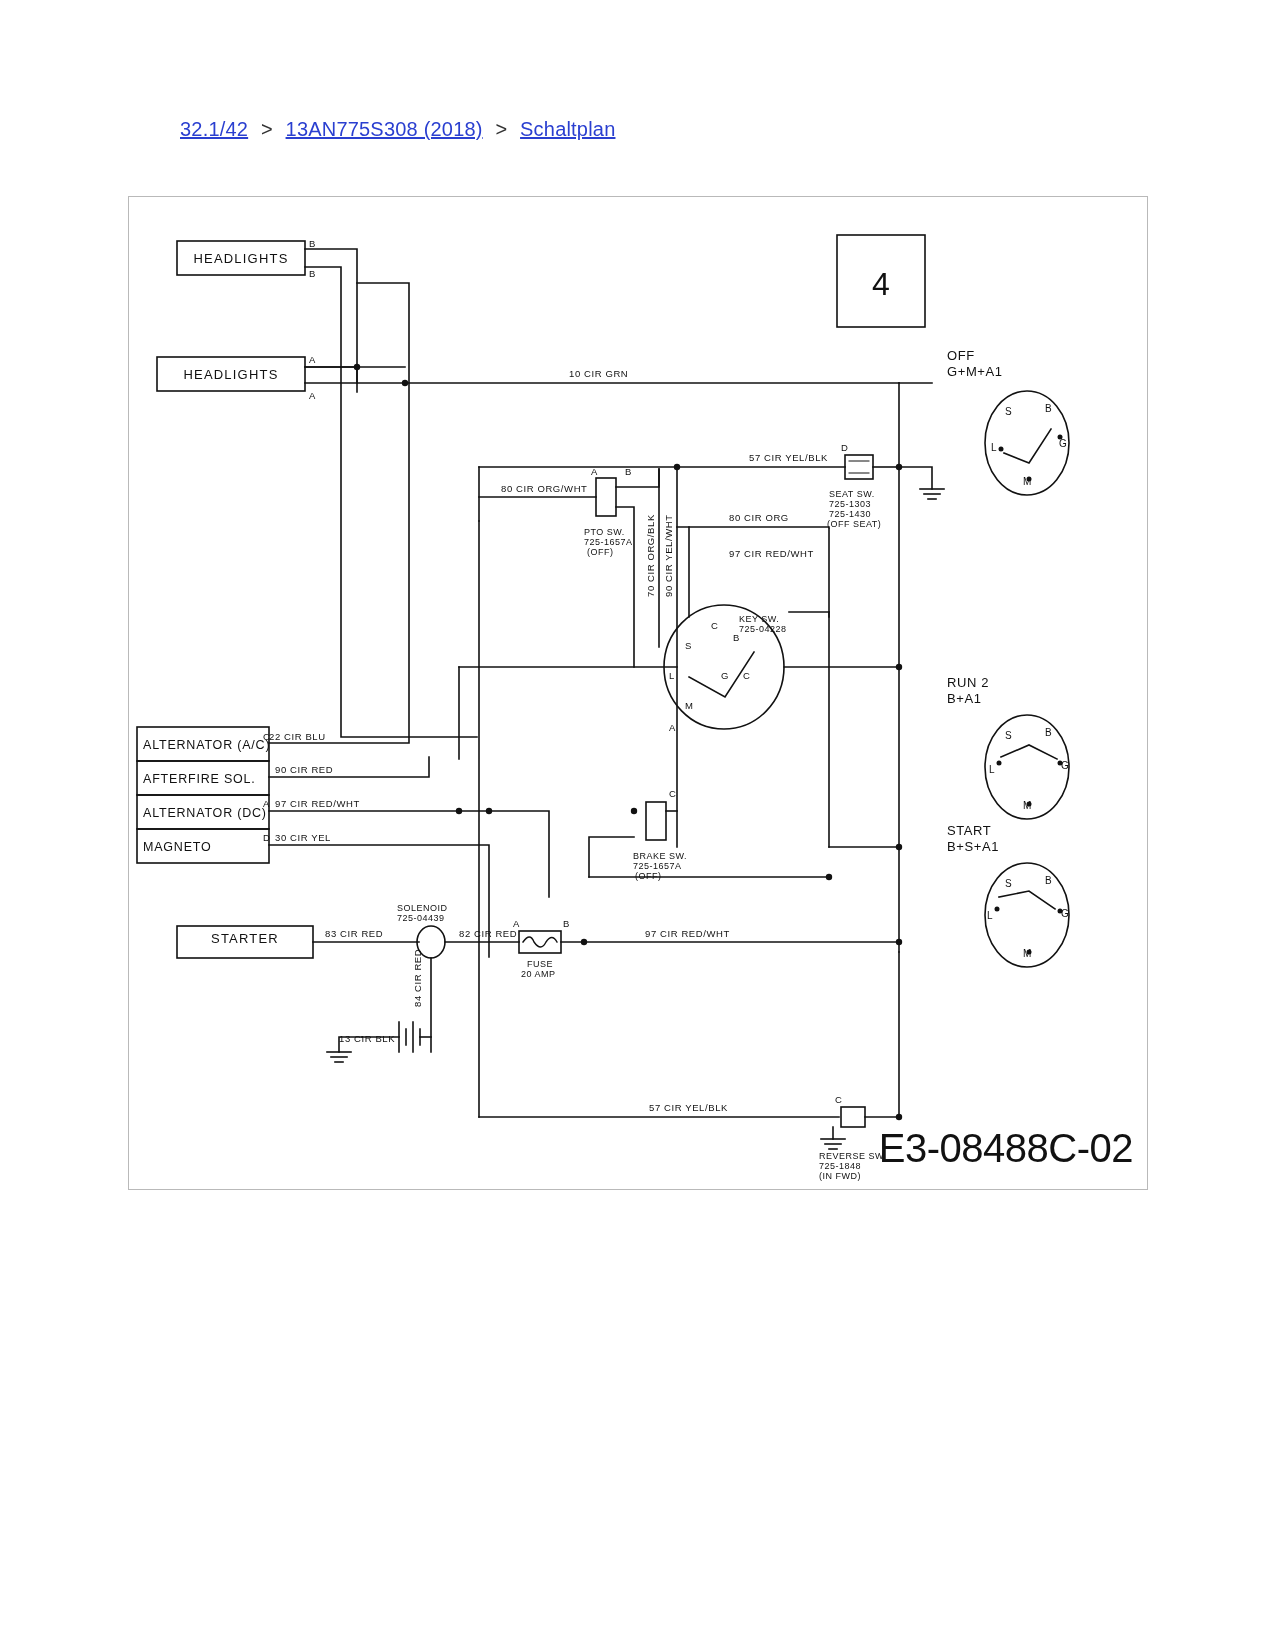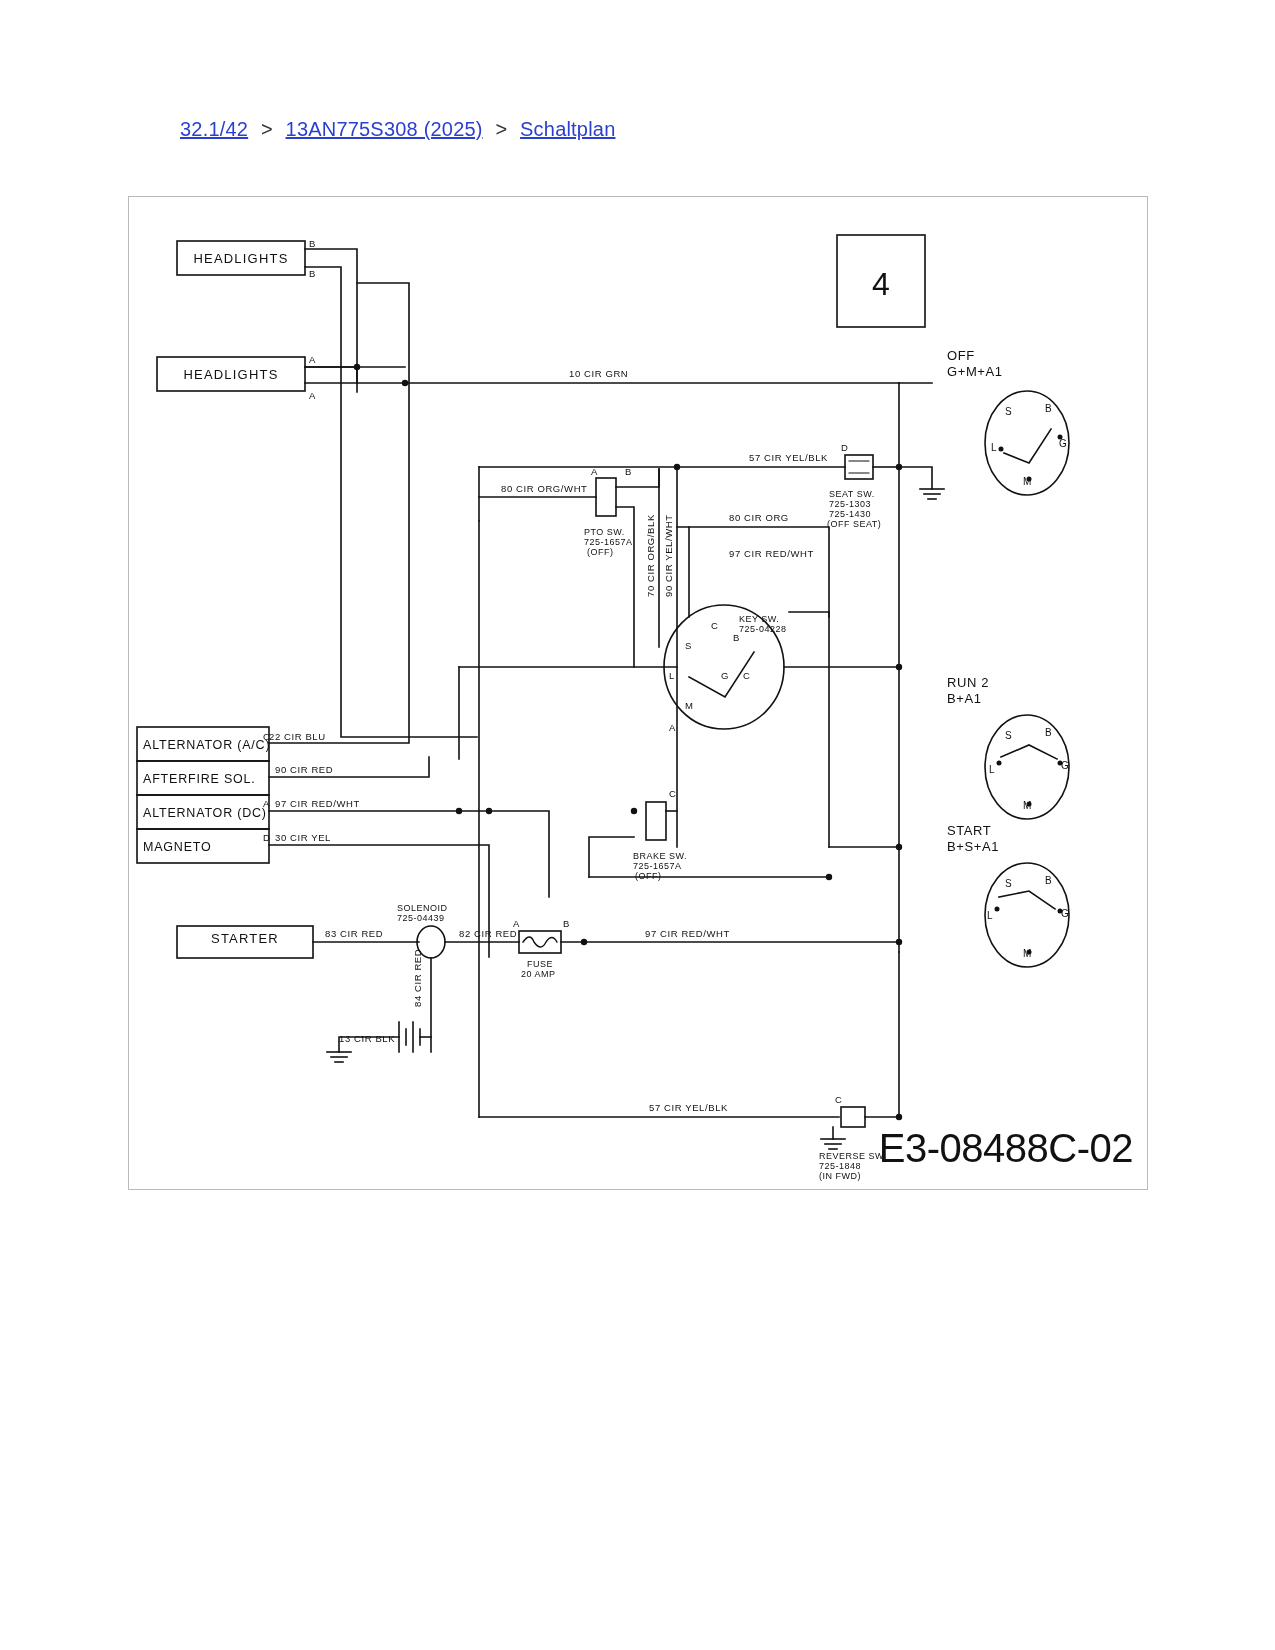--- a/index.html
+++ b/index.html
@@ -55,21 +55,21 @@
     font-family: "Liberation Sans", sans-serif;
     fill: #111;
   }
 </style>
 </head>
 <body>
 
 <div id="breadcrumb">
   <a>32.1/42</a>
   <span class="sep">&gt;</span>
-  <a>13AN775S308 (2025)</a>
+  <a>13AN775S308 (2018)</a>
   <span class="sep">&gt;</span>
   <a>Schaltplan</a>
 </div>
 
 <div id="diagram-frame">
 
   <svg class="svgwrap" width="1018" height="992" viewBox="0 0 1018 992">
     <g stroke="#111" stroke-width="1.6" fill="none" stroke-linecap="square">
 
       <rect x="48" y="44" width="128" height="34"></rect>

